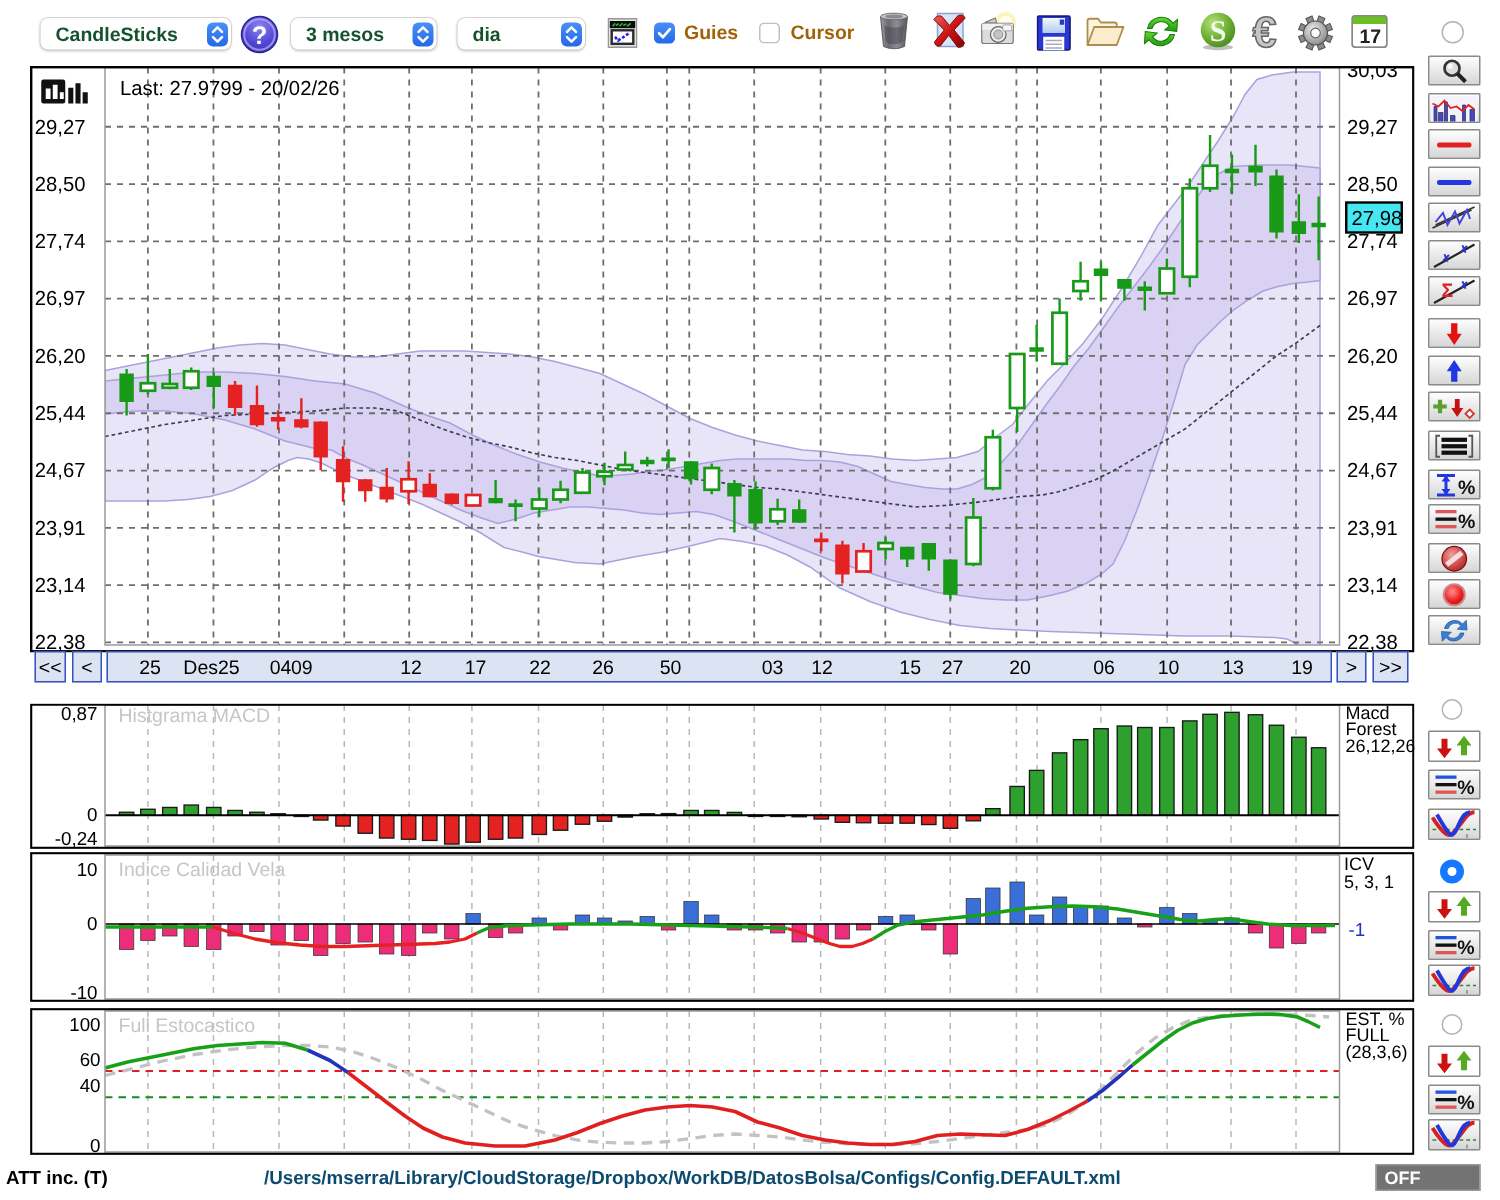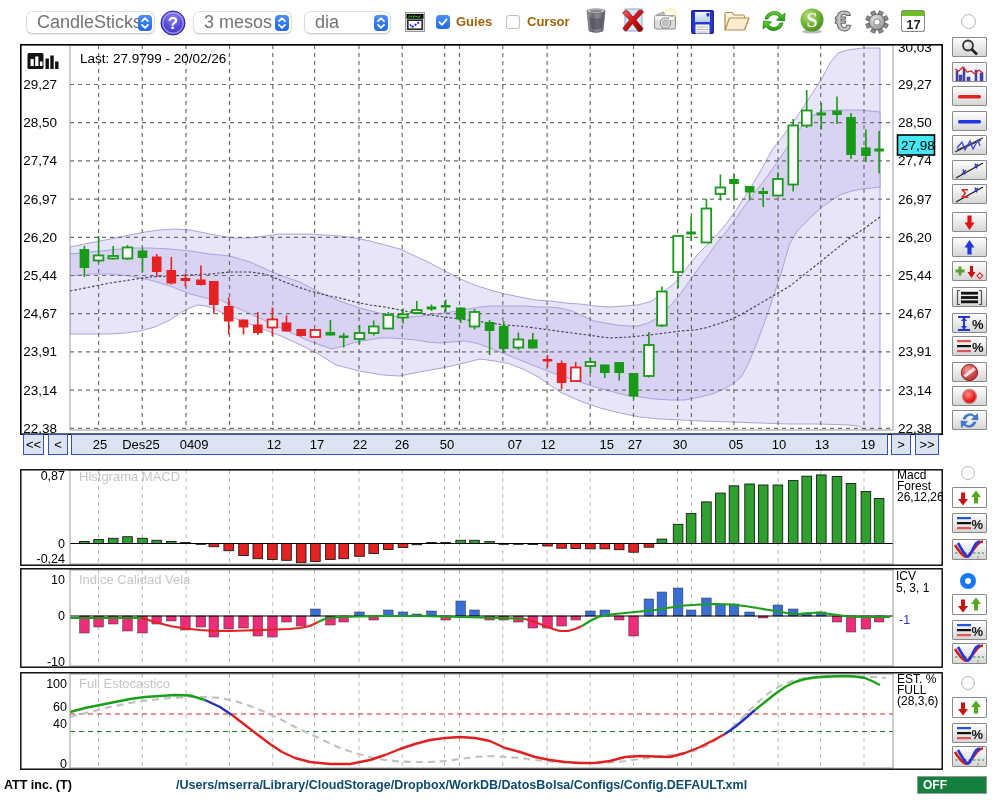--- a/index.html
+++ b/index.html
@@ -1,17 +1,17 @@
 <!DOCTYPE html>
 <html><head><meta charset="utf-8"><style>
 *{margin:0;padding:0;box-sizing:border-box}
 body{width:1000px;height:800px;background:#fff;font-family:"Liberation Sans",sans-serif;position:relative;overflow:hidden}
 svg text{font-family:"Liberation Sans",sans-serif}
 .navb{position:absolute;top:434px;height:21px;background:#dce3f2;border:1px solid #3352c0;font-size:13px;color:#000;text-align:center;line-height:19px}
-.popup{position:absolute;top:12px;height:21px;background:#fff;border-radius:5px;box-shadow:0 0 0 0.5px #c8c8c8,0 1px 2px rgba(0,0,0,.25);font-size:18px;font-weight:normal;color:#737373;line-height:21px;padding-left:10px}
+.popup{position:absolute;top:12px;height:21px;background:#fff;border-radius:5px;box-shadow:0 0 0 0.5px #c8c8c8,0 1px 2px rgba(0,0,0,.25);font-size:13px;font-weight:bold;color:#14532d;line-height:21px;padding-left:10px}
 .chev{position:absolute;right:2.5px;top:2.5px;width:14px;height:16px;border-radius:4px;background:linear-gradient(#4a90f7,#2368e8)}
 .sbtn{position:absolute;left:952px;width:35px;background:linear-gradient(#fefefe,#d6d6d6);border:1px solid #8a8a8a;border-radius:1px}
 .lbl{position:absolute;font-size:13px;font-weight:bold;color:#a16207}
 </style></head><body>
 <div class="popup" style="left:27px;width:127px">CandleSticks<span class="chev">
       <svg class="chevsvg" width="14" height="16" viewBox="0 0 14 16" style="position:absolute;left:0;top:0">
         <path d="M4 6.2 L7 3.2 L10 6.2" fill="none" stroke="#fff" stroke-width="1.7" stroke-linecap="round" stroke-linejoin="round"></path>
         <path d="M4 9.8 L7 12.8 L10 9.8" fill="none" stroke="#fff" stroke-width="1.7" stroke-linecap="round" stroke-linejoin="round"></path>
       </svg>
     </span></div>
@@ -343,26 +343,26 @@
 <div class="navb" style="left:71px;width:817px;text-align:left">
     <span style="position:absolute;left:8px;width:40px;text-align:center">25</span>
     <span style="position:absolute;left:49px;width:40px;text-align:center">Des25</span>
     <span style="position:absolute;left:95px;width:40px;text-align:center">04</span>
     <span style="position:absolute;left:122px;width:40px;text-align:left">09</span>
     <span style="position:absolute;left:182px;width:40px;text-align:center">12</span>
     <span style="position:absolute;left:225px;width:40px;text-align:center">17</span>
     <span style="position:absolute;left:268px;width:40px;text-align:center">22</span>
     <span style="position:absolute;left:310px;width:40px;text-align:center">26</span>
     <span style="position:absolute;left:355px;width:40px;text-align:center">50</span>
-    <span style="position:absolute;left:423px;width:40px;text-align:center">07</span>
+    <span style="position:absolute;left:423px;width:40px;text-align:center">03</span>
     <span style="position:absolute;left:456px;width:40px;text-align:center">12</span>
     <span style="position:absolute;left:502px;width:40px;text-align:right">15</span>
     <span style="position:absolute;left:543px;width:40px;text-align:center">27</span>
-    <span style="position:absolute;left:588px;width:40px;text-align:center">30</span>
-    <span style="position:absolute;left:644px;width:40px;text-align:center">05</span>
+    <span style="position:absolute;left:588px;width:40px;text-align:center">20</span>
+    <span style="position:absolute;left:644px;width:40px;text-align:center">06</span>
     <span style="position:absolute;left:687px;width:40px;text-align:center">10</span>
     <span style="position:absolute;left:730px;width:40px;text-align:center">13</span>
     <span style="position:absolute;left:776px;width:40px;text-align:center">19</span>
   </div>
 <div class="navb" style="left:891px;width:20px">&gt;</div>
 <div class="navb" style="left:915px;width:24px">&gt;&gt;</div>
 <svg width="923" height="97" viewBox="20 469 923 97" style="position:absolute;left:20px;top:469px">
     <g stroke="#b8b8b8" stroke-width="1" stroke-dasharray="4,4">
       <line x1="98.6" y1="470" x2="98.6" y2="564"></line>
       <line x1="142.3" y1="470" x2="142.3" y2="564"></line>
@@ -720,12 +720,12 @@
       <text x="18.5" y="15" font-size="13" font-weight="bold" fill="#111">%</text>
     </svg></div>
 <div class="sbtn" style="top:746px;height:21px"><svg width="33" height="20" viewBox="0 0 33 20">
       <line x1="2" y1="13" x2="31" y2="13" stroke="#2a8a2a" stroke-width="1" stroke-dasharray="2.5,2"></line>
       <path d="M2 5 Q7 13 11 16 Q14 18 17 14 Q21 9 24 5 Q27 1.5 30 1.5" fill="none" stroke="#d42222" stroke-width="2.6"></path>
       <path d="M5 3 Q10 12 13 15.5 Q15.5 18.5 18 13 Q21 6 23 3.5 Q25 1.5 27 1.5" fill="none" stroke="#2237dd" stroke-width="2.6"></path>
       <line x1="25" y1="16" x2="25" y2="18.5" stroke="#888" stroke-width="1"></line>
     </svg></div>
 <div style="position:absolute;left:4px;top:778px;font-size:12.5px;font-weight:bold;color:#000">ATT inc. (T)</div>
 <div style="position:absolute;left:176px;top:778px;width:810px;text-align:left;font-size:12.5px;font-weight:bold;color:#0c4a6e">/Users/mserra/Library/CloudStorage/Dropbox/WorkDB/DatosBolsa/Configs/Config.DEFAULT.xml</div>
-<div style="position:absolute;left:917px;top:776px;width:70px;height:18px;background:#15803d;border:1px solid #999;color:#fff;font-size:12px;font-weight:bold;line-height:16px;padding-left:5px">OFF</div>
+<div style="position:absolute;left:917px;top:776px;width:70px;height:18px;background:#737373;border:1px solid #999;color:#fff;font-size:12px;font-weight:bold;line-height:16px;padding-left:5px">OFF</div>
 </body></html>

